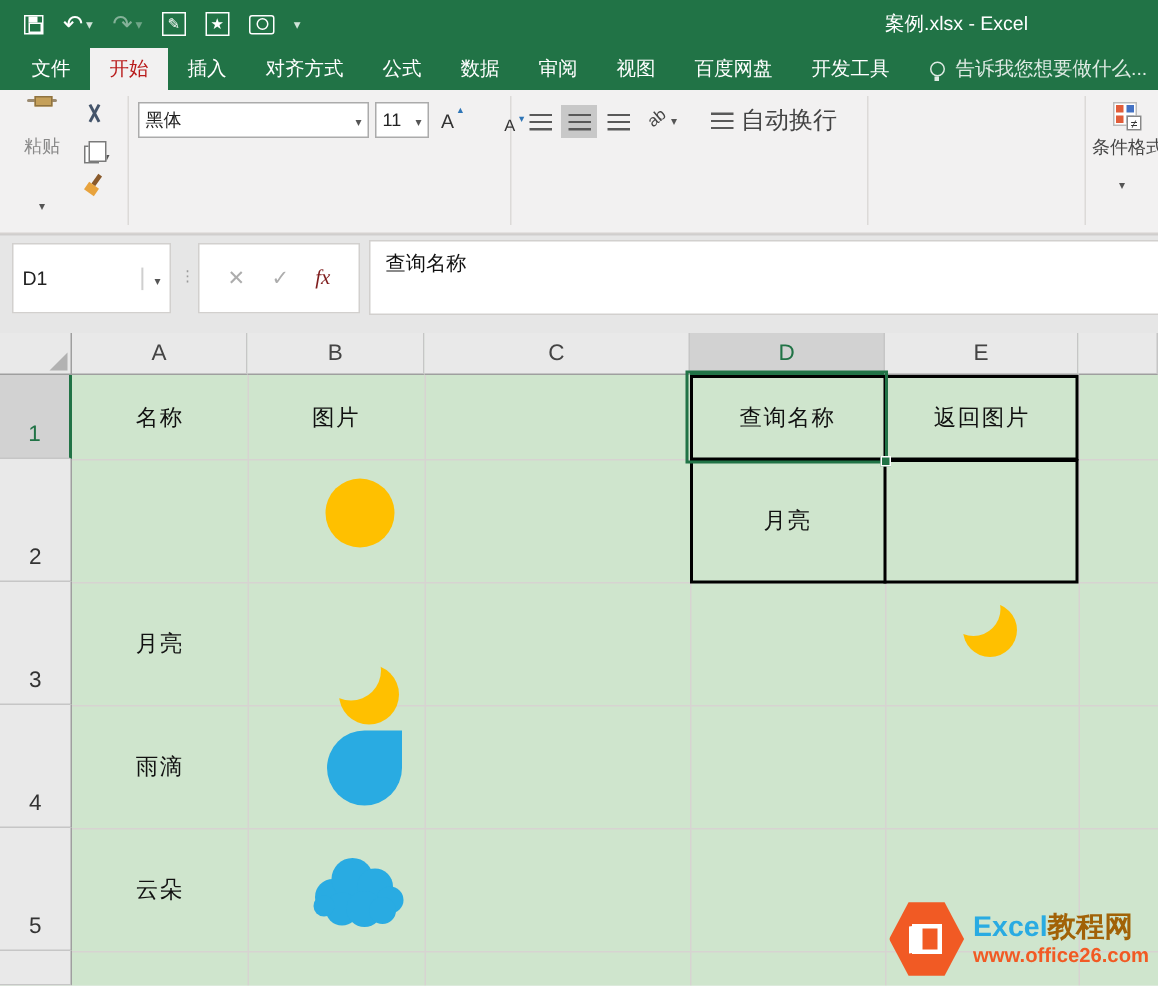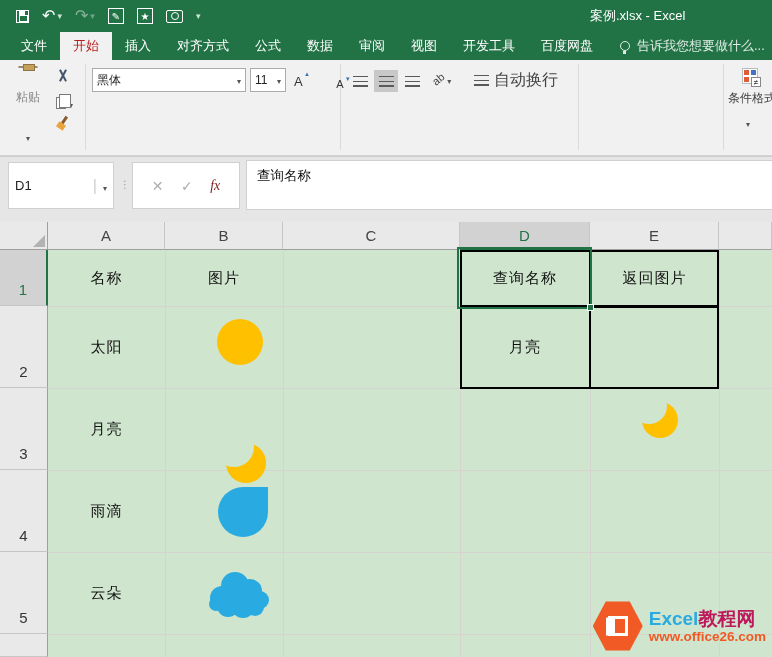--- a/index.html
+++ b/index.html
@@ -95,21 +95,21 @@
   .moon-full { position:absolute; border-radius:50%; background:#ffc000; }
   .moon-mask { position:absolute; border-radius:50%; background:#cfe5cd; }
 
   
   .wm { right:6px; bottom:5px; display:flex; align-items:center; gap:6px; }
   .hex { width:50px; height:52px; background:#f15a24; clip-path:polygon(26% 3%,74% 3%,100% 50%,74% 97%,26% 97%,0% 50%); display:flex; align-items:center; justify-content:center; position:relative; }
   .hex .win { width:20px; height:20px; border:3px solid #fff; position:relative; }
   .hex .door { position:absolute; left:-5px; top:-2px; width:9px; height:18px; background:#fff; transform:skewY(-8deg); }
   .wm-l1 { font-size:19px; font-weight:bold; line-height:21px; }
   .wm-l1 .b { color:#29abe2; }
-  .wm-l1 .o { color:#be185d; }
+  .wm-l1 .o { color:#a16207; }
   .wm-l2 { font-size:13.5px; font-weight:bold; color:#f15a24; line-height:15px; }
 </style>
 </head>
 <body>
 
 <div class="abs titlebar">
   <div class="abs flex qat">
     <span class="icon-save"></span>
     <span class="flex" style="gap:2px">
         <span class="arrow-glyph">↶</span>
@@ -129,22 +129,22 @@
 
 <div class="abs tabrow">
   <div class="tab" style="margin-left:8px">文件</div>
   <div class="tab active">开始</div>
   <div class="tab">插入</div>
   <div class="tab">对齐方式</div>
   <div class="tab">公式</div>
   <div class="tab">数据</div>
   <div class="tab">审阅</div>
   <div class="tab">视图</div>
+  <div class="tab">百度网盘</div>
   <div class="tab">开发工具</div>
-  <div class="tab">百度网盘</div>
   <div class="flex tellme">
     <span class="bulb"></span>
     <span>告诉我您想要做什么...</span>
   </div>
 </div>
 
 <div class="abs ribbon">
   
   <div class="abs gdiv" style="left:85px"></div>
   <div class="abs gdiv" style="left:340px"></div>
@@ -320,21 +320,20 @@
   <div class="abs gridline" style="left:719px; top:28px; width:1px; height:407px;"></div>
   <div class="abs gridline" style="left:48px; top:84px; width:724px; height:1px;"></div>
   <div class="abs gridline" style="left:48px; top:166px; width:724px; height:1px;"></div>
   <div class="abs gridline" style="left:48px; top:248px; width:724px; height:1px;"></div>
   <div class="abs gridline" style="left:48px; top:330px; width:724px; height:1px;"></div>
   <div class="abs gridline" style="left:48px; top:412px; width:724px; height:1px;"></div>
 
   <div class="abs cellt" style="left:48px; top:28px; width:117px; height:56px;">名称</div>
   <div class="abs cellt" style="left:590px; top:28px; width:129px; height:56px;">返回图片</div>
   <div class="abs cellt" style="left:165px; top:28px; width:118px; height:56px;">图片</div>
-  <div class="abs cellt" style="left:48px; top:84px; width:117px; height:82px;">太阳</div>
   <div class="abs cellt" style="left:460px; top:84px; width:130px; height:82px;">月亮</div>
   <div class="abs cellt" style="left:48px; top:166px; width:117px; height:82px;">月亮</div>
   <div class="abs cellt" style="left:48px; top:248px; width:117px; height:82px;">雨滴</div>
   <div class="abs cellt" style="left:48px; top:330px; width:117px; height:82px;">云朵</div>
 
   <div class="abs sun" style="left:217px; top:97px; width:46px; height:46px;"></div>
   <div class="abs mooncase" style="left:221px; top:189px; width:46px; height:45px;">
     <span class="moon-full" style="left:5px; top:4px; width:40px; height:40px;"></span>
     <span class="moon-mask" style="left:-7px; top:-12px; width:40px; height:40px;"></span>
   </div>

